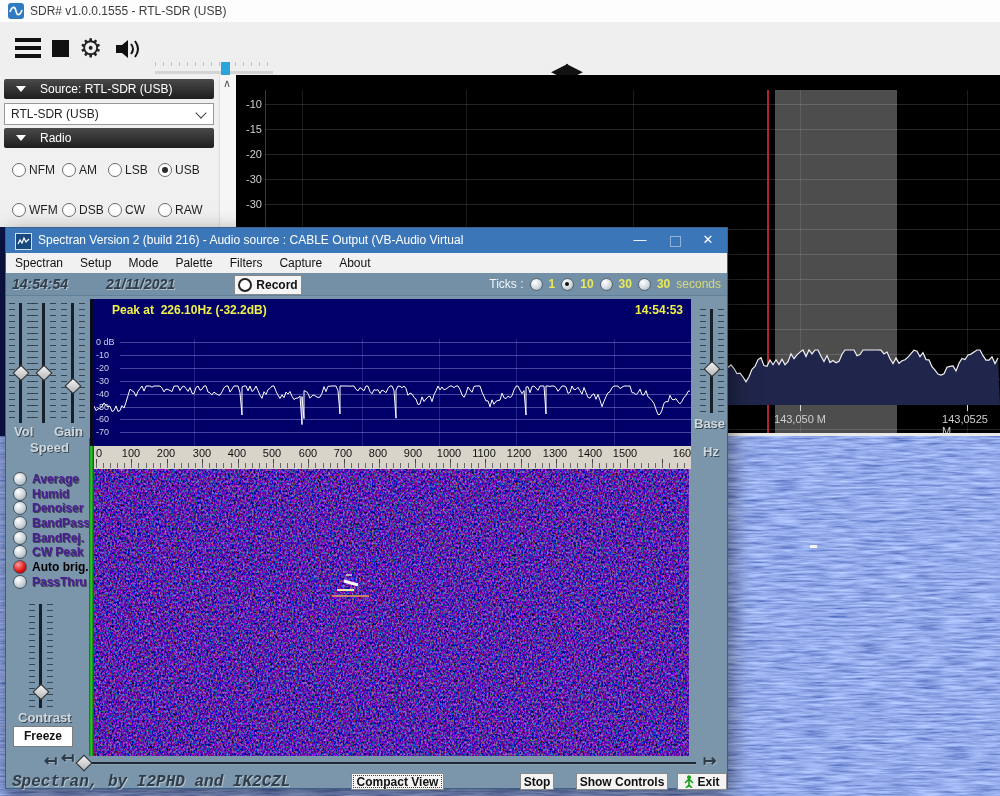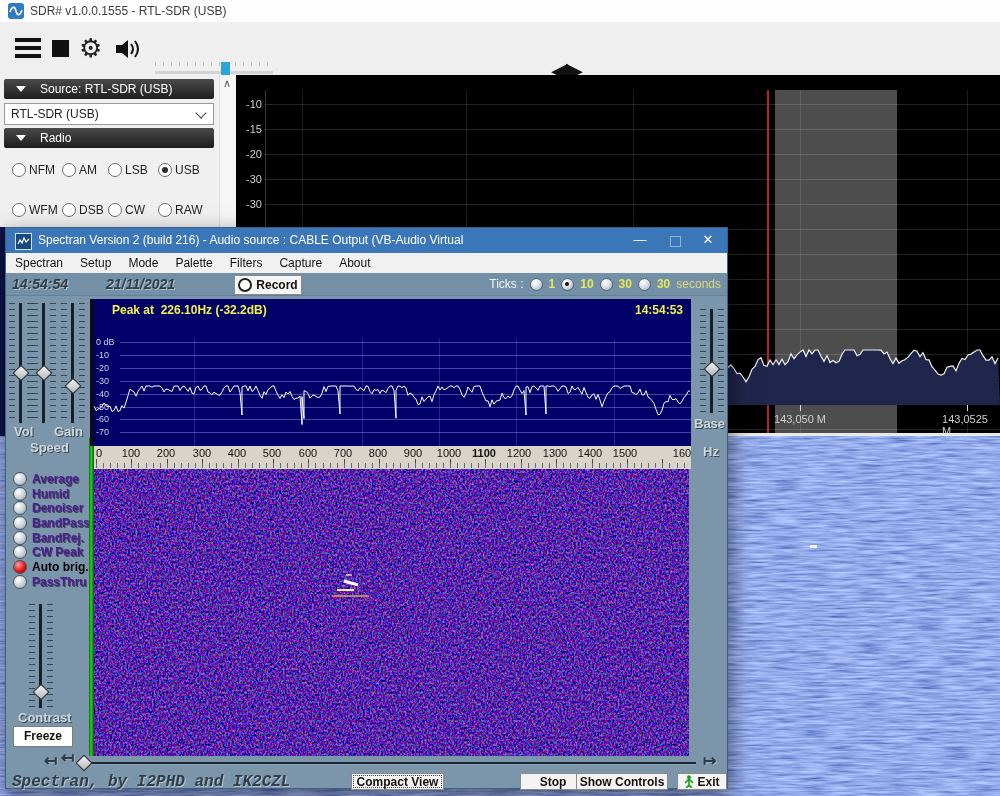--- a/index.html
+++ b/index.html
@@ -389,21 +389,21 @@
         <span class="rl" style="left:37px;">100</span>
         <span class="rl" style="left:72px;">200</span>
         <span class="rl" style="left:108px;">300</span>
         <span class="rl" style="left:143px;">400</span>
         <span class="rl" style="left:178px;">500</span>
         <span class="rl" style="left:214px;">600</span>
         <span class="rl" style="left:249px;">700</span>
         <span class="rl" style="left:284px;">800</span>
         <span class="rl" style="left:319px;">900</span>
         <span class="rl" style="left:355px;">1000</span>
-        <span class="rl" style="left:390px;font-weight:bold;">1100</span>
+        <span class="rl" style="left:390px;">1100</span>
         <span class="rl" style="left:425px;">1200</span>
         <span class="rl" style="left:461px;">1300</span>
         <span class="rl" style="left:496px;">1400</span>
         <span class="rl" style="left:531px;">1500</span>
         <span class="rl" style="left:579px;margin-left:12px;">1600</span>
         <div class="rticks1"></div>
         <div class="rticks2"></div>
       </div>
 
       <svg class="wf-sp" width="595" height="287">
@@ -433,21 +433,21 @@
       <span class="slab" style="left:697px;top:148px;">Hz</span>
 
       <span class="retarrow" style="left:38px;top:455px;">↤</span>
       <div class="hslider-line"></div>
       <div class="dia" style="left:72px;top:461px;"></div>
       <span class="retarrow" style="left:697px;top:455px;">↦</span>
 
       <div class="bot-row">
         <span class="credits emb" style="font-size:16px;">Spectran, by I2PHD and IK2CZL</span>
         <div class="pbtn dotted" style="left:345px;width:93px;">Compact View</div>
-        <div class="pbtn" style="left:514px;width:66px;">Stop</div>
+        <div class="pbtn" style="left:514px;width:34px;">Stop</div>
         <div class="pbtn" style="left:570px;width:92px;">Show Controls</div>
         <div class="pbtn" style="left:671px;width:50px;display:flex;align-items:center;justify-content:center;gap:3px;">
           <svg width="10" height="13" viewBox="0 0 10 13">
             <circle cx="5" cy="2.2" r="2" fill="#17a017"></circle>
             <path d="M5,4 L1,8 M5,4 L9,8 M5,4 L5,10 M5,10 L2,13 M5,10 L8,13" stroke="#17a017" stroke-width="1.6" fill="none"></path>
           </svg>
           <span>Exit</span>
         </div>
       </div>
 

